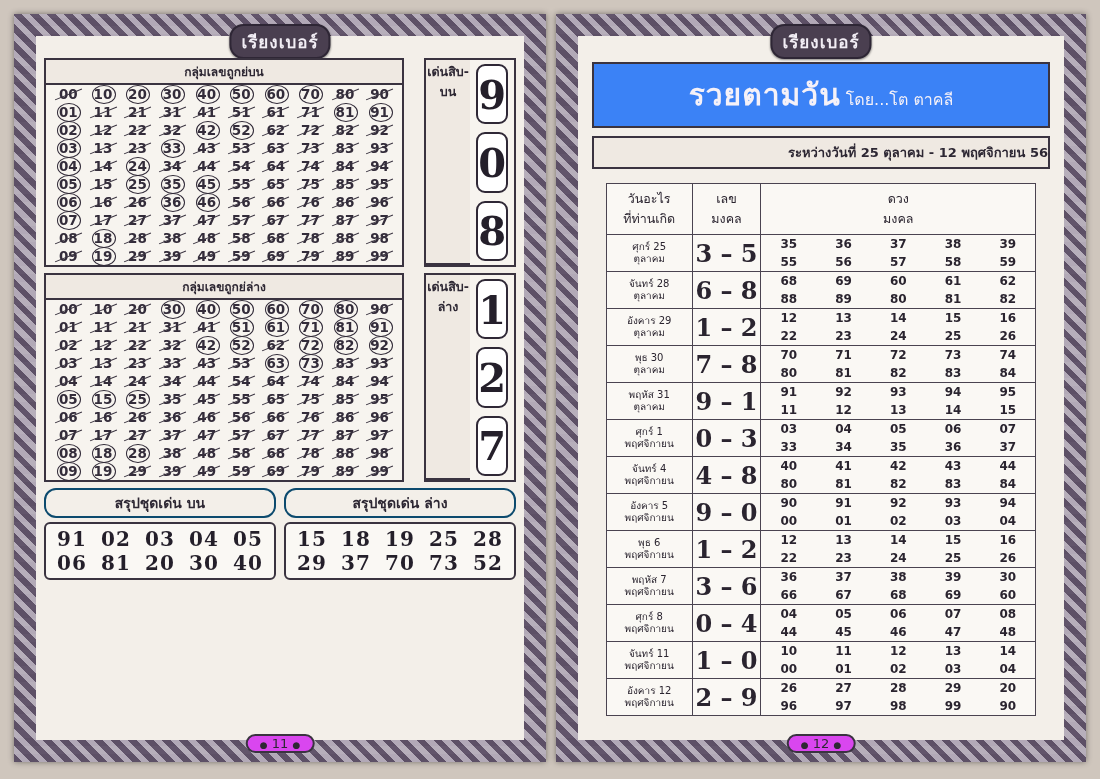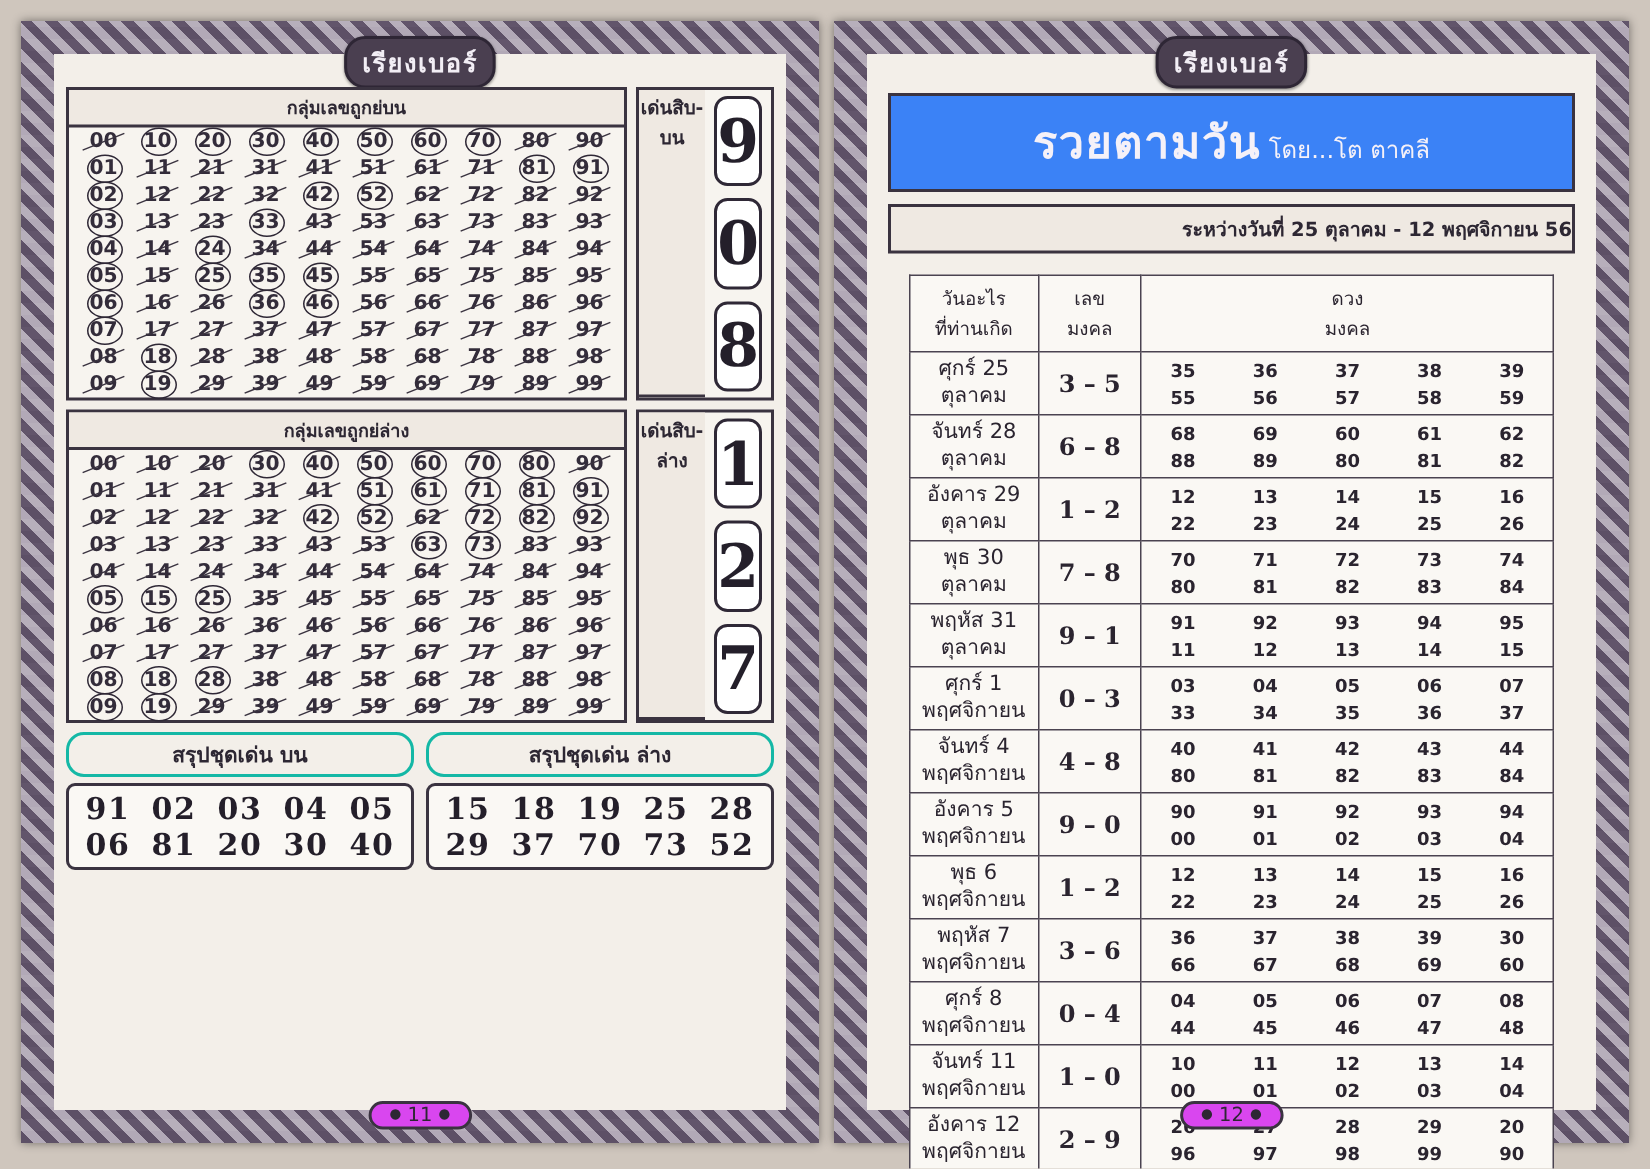--- a/index.html
+++ b/index.html
@@ -50,21 +50,21 @@
     padding:2px 10px;
     font-size:17px;font-weight:bold;
     letter-spacing:1px;
     white-space:nowrap;
     box-shadow:0 1px 2px rgba(0,0,0,.4);
   }
 
   
   .left-body{position:absolute;left:8px;right:8px;top:22px;bottom:8px;}
 
-  .blockrow{display:flex;gap:6px;}
+  .blockrow{display:flex;gap:20px;}
   .numblock{
     flex:1;
     border:2px solid #3a3340;
     background:#f7f4ef;
   }
   .numblock .bhead{
     text-align:center;font-size:12px;font-weight:bold;color:#2d2733;
     border-bottom:2px solid #3a3340;
     padding:2px 0;background:#efe9e2;
   }
@@ -101,21 +101,21 @@
     border:2px solid #2f2836;border-radius:9px;
     background:#fff;
     display:flex;align-items:center;justify-content:center;
     font-size:40px;font-weight:bold;color:#241f2a;
     font-family:"DejaVu Serif", serif;
   }
 
   .sumrow{display:flex;gap:8px;margin-top:6px;}
   .sumcol{flex:1;}
   .sumhead{
-    border:2px solid #14b8a6;border-radius:12px;
+    border:2px solid #0c4a6e;border-radius:12px;
     background:#f3efe9;text-align:center;
     font-size:14px;font-weight:bold;color:#2d2733;
     padding:2px 0;
   }
   .sumbox{
     margin-top:4px;
     border:2px solid #3a3340;border-radius:6px;
     background:#faf8f4;padding:3px 4px;
   }
   .sumline{
@@ -150,22 +150,22 @@
   table.luck{
     margin:14px auto 0;border-collapse:collapse;
     width:94%;
     background:#faf8f4;
   }
   table.luck th,table.luck td{
     border:1px solid #4a4350;
     color:#2a242f;text-align:center;
   }
   table.luck th{font-size:12.5px;font-weight:normal;padding:5px 2px;}
-  td.day{font-size:14px;line-height:1.25;width:20%;padding:3px 2px;}
-  td.num{font-size:16px;font-weight:bold;width:16%;font-family:"DejaVu Serif",serif;}
+  td.day{font-size:10px;line-height:1.25;width:20%;padding:3px 2px;}
+  td.num{font-size:24px;font-weight:bold;width:16%;font-family:"DejaVu Serif",serif;}
   td.luckcell{padding:0;width:64%;}
   td.luckcell .gl{display:flex;}
   td.luckcell .gl span{
     flex:1;text-align:center;font-size:12px;font-weight:bold;
     padding:2px 0;font-family:"DejaVu Sans",sans-serif;
   }
 </style>
 </head>
 <body>
 

